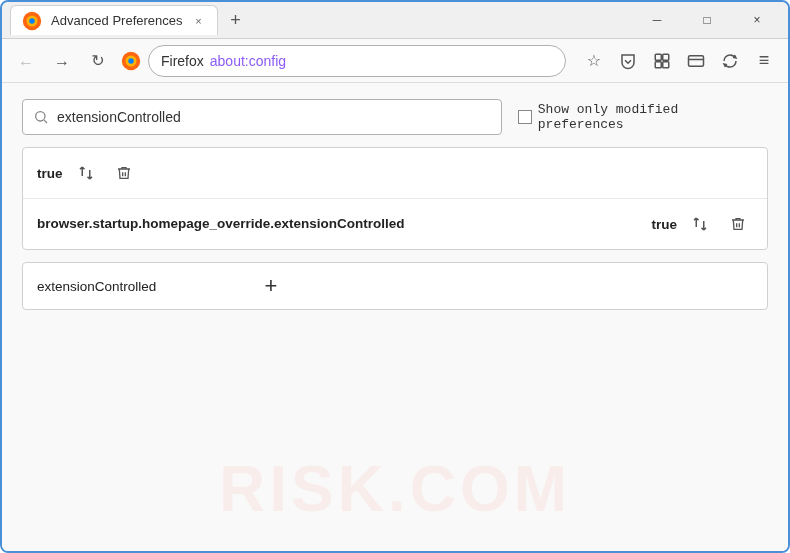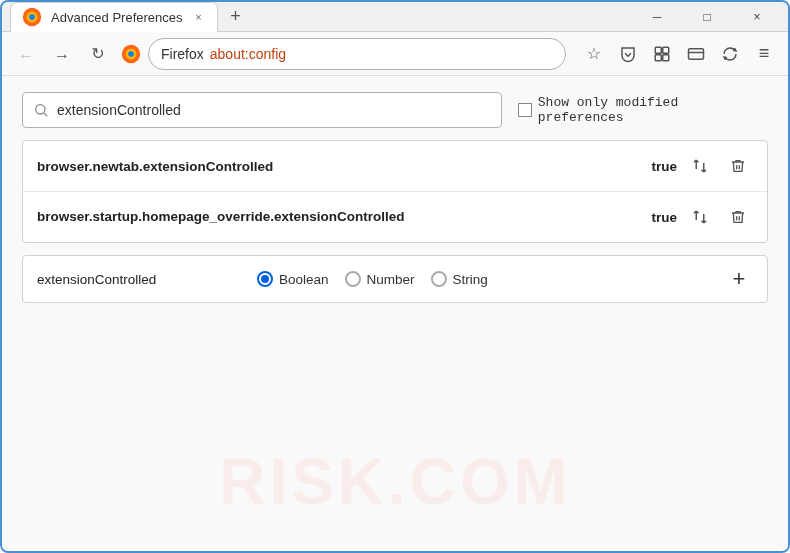--- a/index.html
+++ b/index.html
@@ -11,21 +11,21 @@
       overflow: hidden;
       border: 2px solid #4a90d9;
       border-radius: 8px;
     }
 
     
     .title-bar {
       display: flex;
       align-items: center;
       background: #f0f0f0;
-      height: 30px;
+      height: 37px;
       padding: 0 8px;
       border-bottom: 1px solid #d0d0d0;
       border-radius: 6px 6px 0 0;
     }
     .tab-area {
       display: flex;
       align-items: center;
       flex: 1;
     }
     .tab {
@@ -340,21 +340,21 @@
   <div class="nav-btn">↻</div>
 
   <svg class="firefox-logo" viewBox="0 0 24 24" style="margin:0 2px;">
     <circle cx="12" cy="12" r="10" fill="#FF6611"></circle>
     <circle cx="12" cy="12" r="6" fill="#FFB200"></circle>
     <circle cx="12" cy="12" r="3" fill="#0080FF"></circle>
   </svg>
 
   <div class="address-bar">
     <span style="font-size:14px;color:#333;font-weight:500;">Firefox</span>
-    <span style="font-size:14px;color:#c2410c;">about:config</span>
+    <span style="font-size:14px;color:#8b5cf6;">about:config</span>
   </div>
 
   <div class="toolbar-icons">
     <div class="toolbar-icon">☆</div>
     <div class="toolbar-icon">
       <svg width="18" height="18" viewBox="0 0 24 24" fill="none" stroke="#555" stroke-width="2">
         <path d="M4 4h16v10a8 8 0 01-16 0V4z"></path>
         <path d="M8 11l4 4 4-4"></path>
       </svg>
     </div>
@@ -398,21 +398,20 @@
     </div>
     <div class="modified-checkbox-area">
       <div class="checkbox"></div>
       <span>Show only modified preferences</span>
     </div>
   </div>
 
   <div class="results-table">
 
     <div class="result-row">
-      <span class="result-name">browser.newtab.extensionControlled</span>
       <span class="result-value">true</span>
       <div class="row-actions">
         <div class="action-btn" title="Toggle">
           <svg width="18" height="18" viewBox="0 0 24 24" fill="none" stroke="#555" stroke-width="2">
             <path d="M7 16V4m0 0L4 7m3-3l3 3"></path>
             <path d="M17 8v12m0 0l3-3m-3 3l-3-3"></path>
           </svg>
         </div>
         <div class="action-btn" title="Delete">
           <svg width="16" height="16" viewBox="0 0 24 24" fill="none" stroke="#555" stroke-width="2">
@@ -445,30 +444,16 @@
             <path d="M10 11v6M14 11v6"></path>
             <path d="M9 6V4h6v2"></path>
           </svg>
         </div>
       </div>
     </div>
   </div>
 
   <div class="add-row">
     <span class="add-row-name">extensionControlled</span>
-    <div class="radio-group">
-      <label class="radio-option">
-        <div class="radio-circle selected"></div>
-        <span>Boolean</span>
-      </label>
-      <label class="radio-option">
-        <div class="radio-circle"></div>
-        <span>Number</span>
-      </label>
-      <label class="radio-option">
-        <div class="radio-circle"></div>
-        <span>String</span>
-      </label>
-    </div>
     <div class="add-btn" style="font-size:22px;font-weight:300;color:#333;">+</div>
   </div>
 
 </div>
 
 </body></html>

